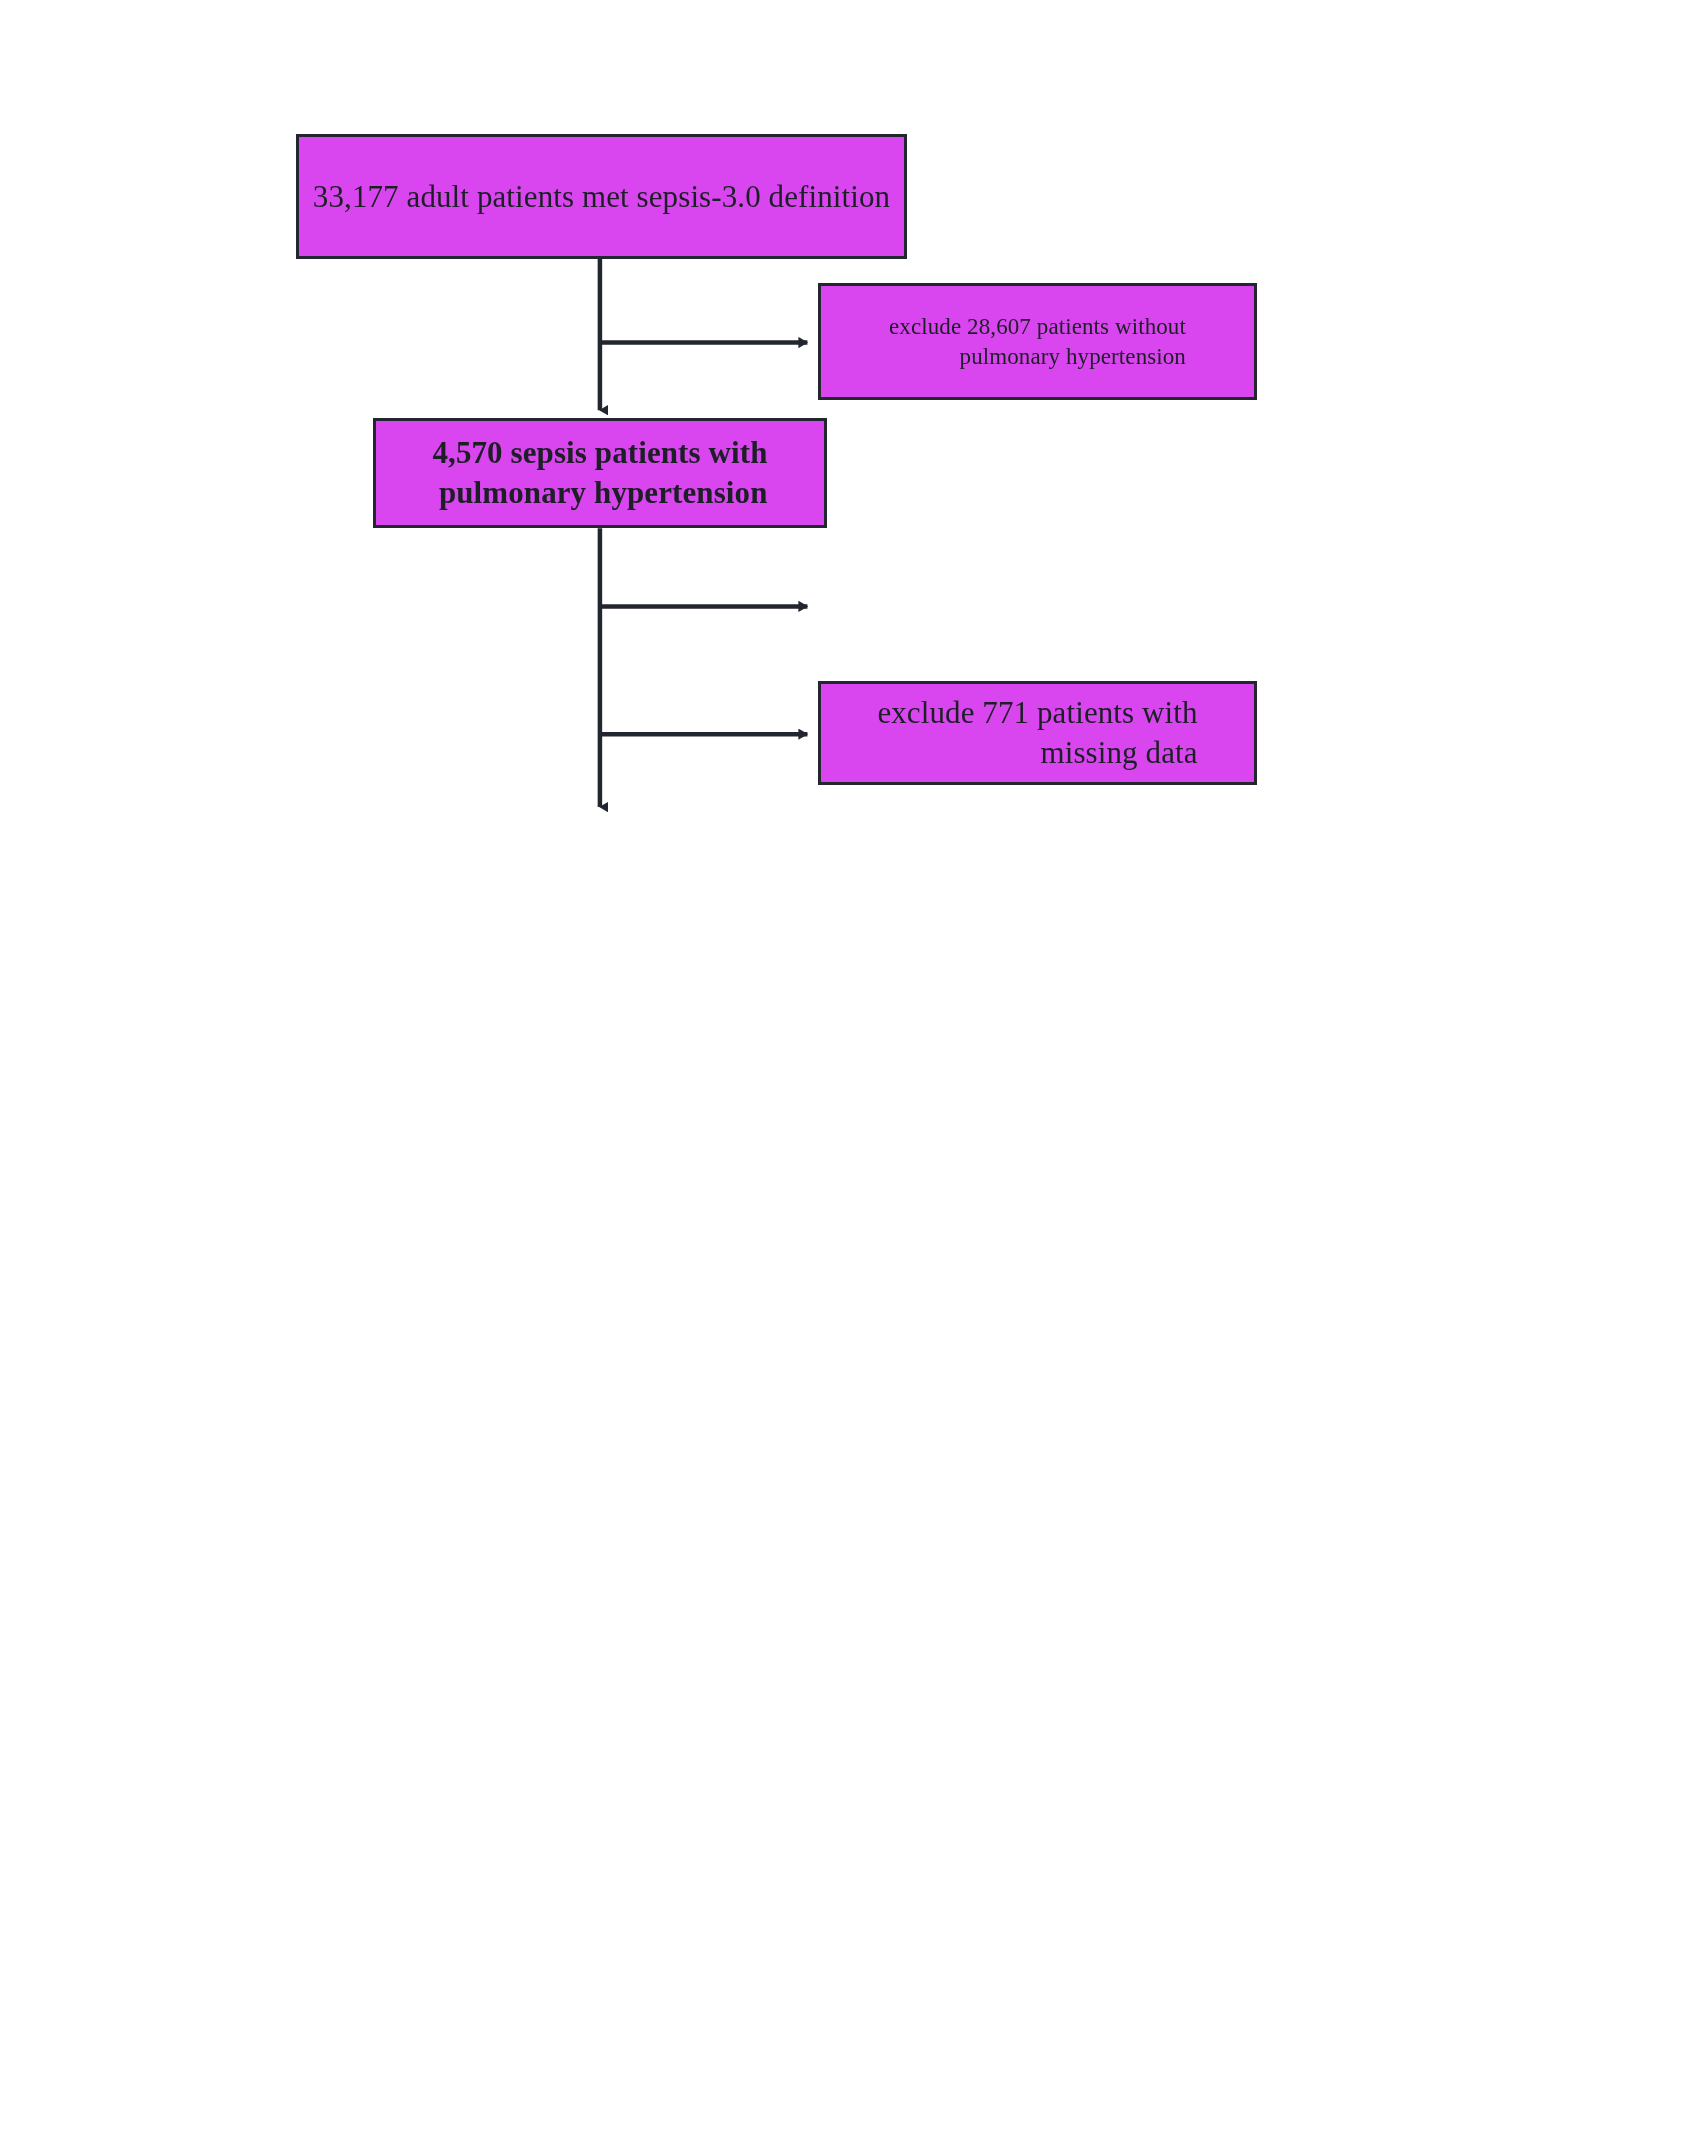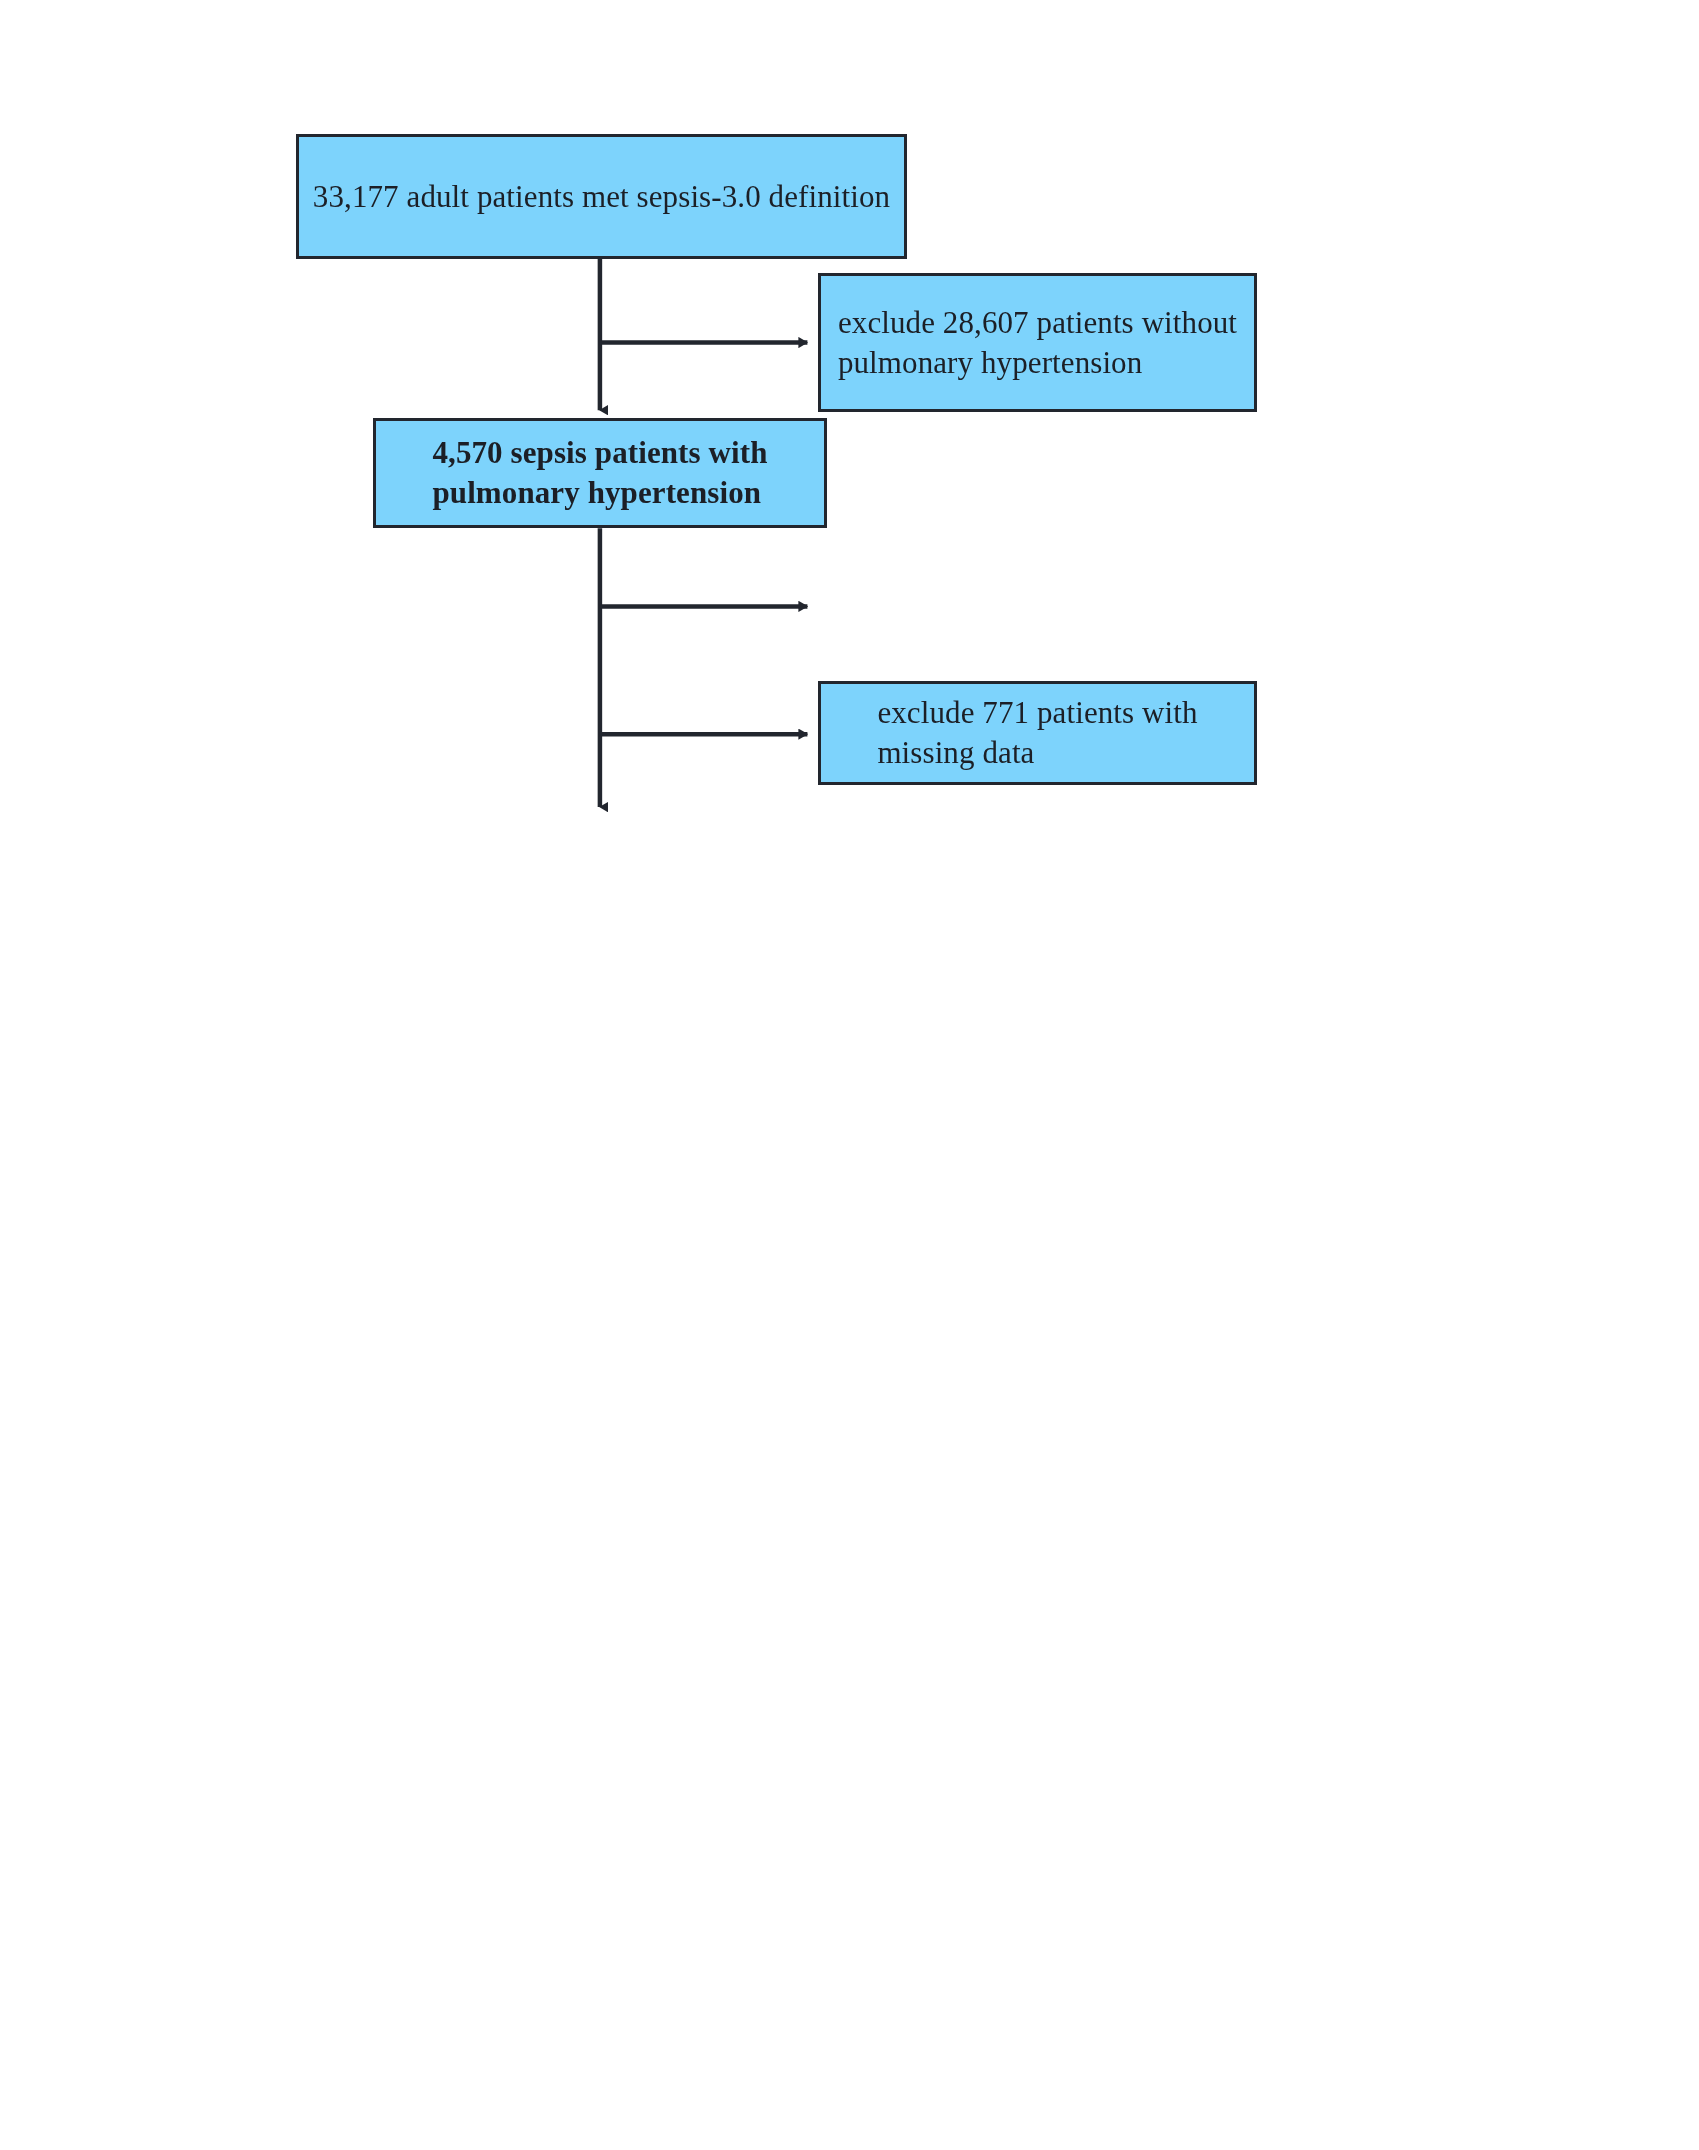--- a/index.html
+++ b/index.html
@@ -23,40 +23,40 @@
     position: absolute;
     left: 0;
     top: 0;
     width: 1699px;
     height: 2151px;
   }
   .node {
     position: absolute;
     box-sizing: border-box;
     border: 3.8px solid #22262e;
-    background: #7dd3fc;
+    background: #d946ef;
     display: flex;
     align-items: center;
     justify-content: center;
-    text-align: left;
+    text-align: right;
     line-height: 1.28;
     letter-spacing: 0.1px;
   }
   .node .node-text {
     display: block;
     padding: 0 12px;
     white-space: pre-line;
   }
 
   
   #node-source   { left: 296px;  top: 134px;  width: 611px; height: 125px; font-size: 31px; }
   #node-cohort   { left: 373px;  top: 418px;  width: 454px; height: 110px; font-size: 31px; font-weight: bold; }
   #node-included { left: 373px;  top: 815px; width: 454px; height: 126px; font-size: 31px; }
 
-  #node-exclude-1 { left: 818px; top: 273px;  width: 439px; height: 139px; font-size: 31px; }
+  #node-exclude-1 { left: 818px; top: 283px;  width: 439px; height: 117px; font-size: 23px; }
   #node-exclude-2 { left: 818px; top: 553px;  width: 439px; height: 105px; font-size: 31px; }
   #node-exclude-3 { left: 818px; top: 681px;  width: 439px; height: 104px; font-size: 31px; }
 </style>
 </head>
 <body>
 
 <div id="page">
 
   <svg id="flow-canvas" viewBox="0 0 2260 2860" aria-hidden="true">
     <defs>

